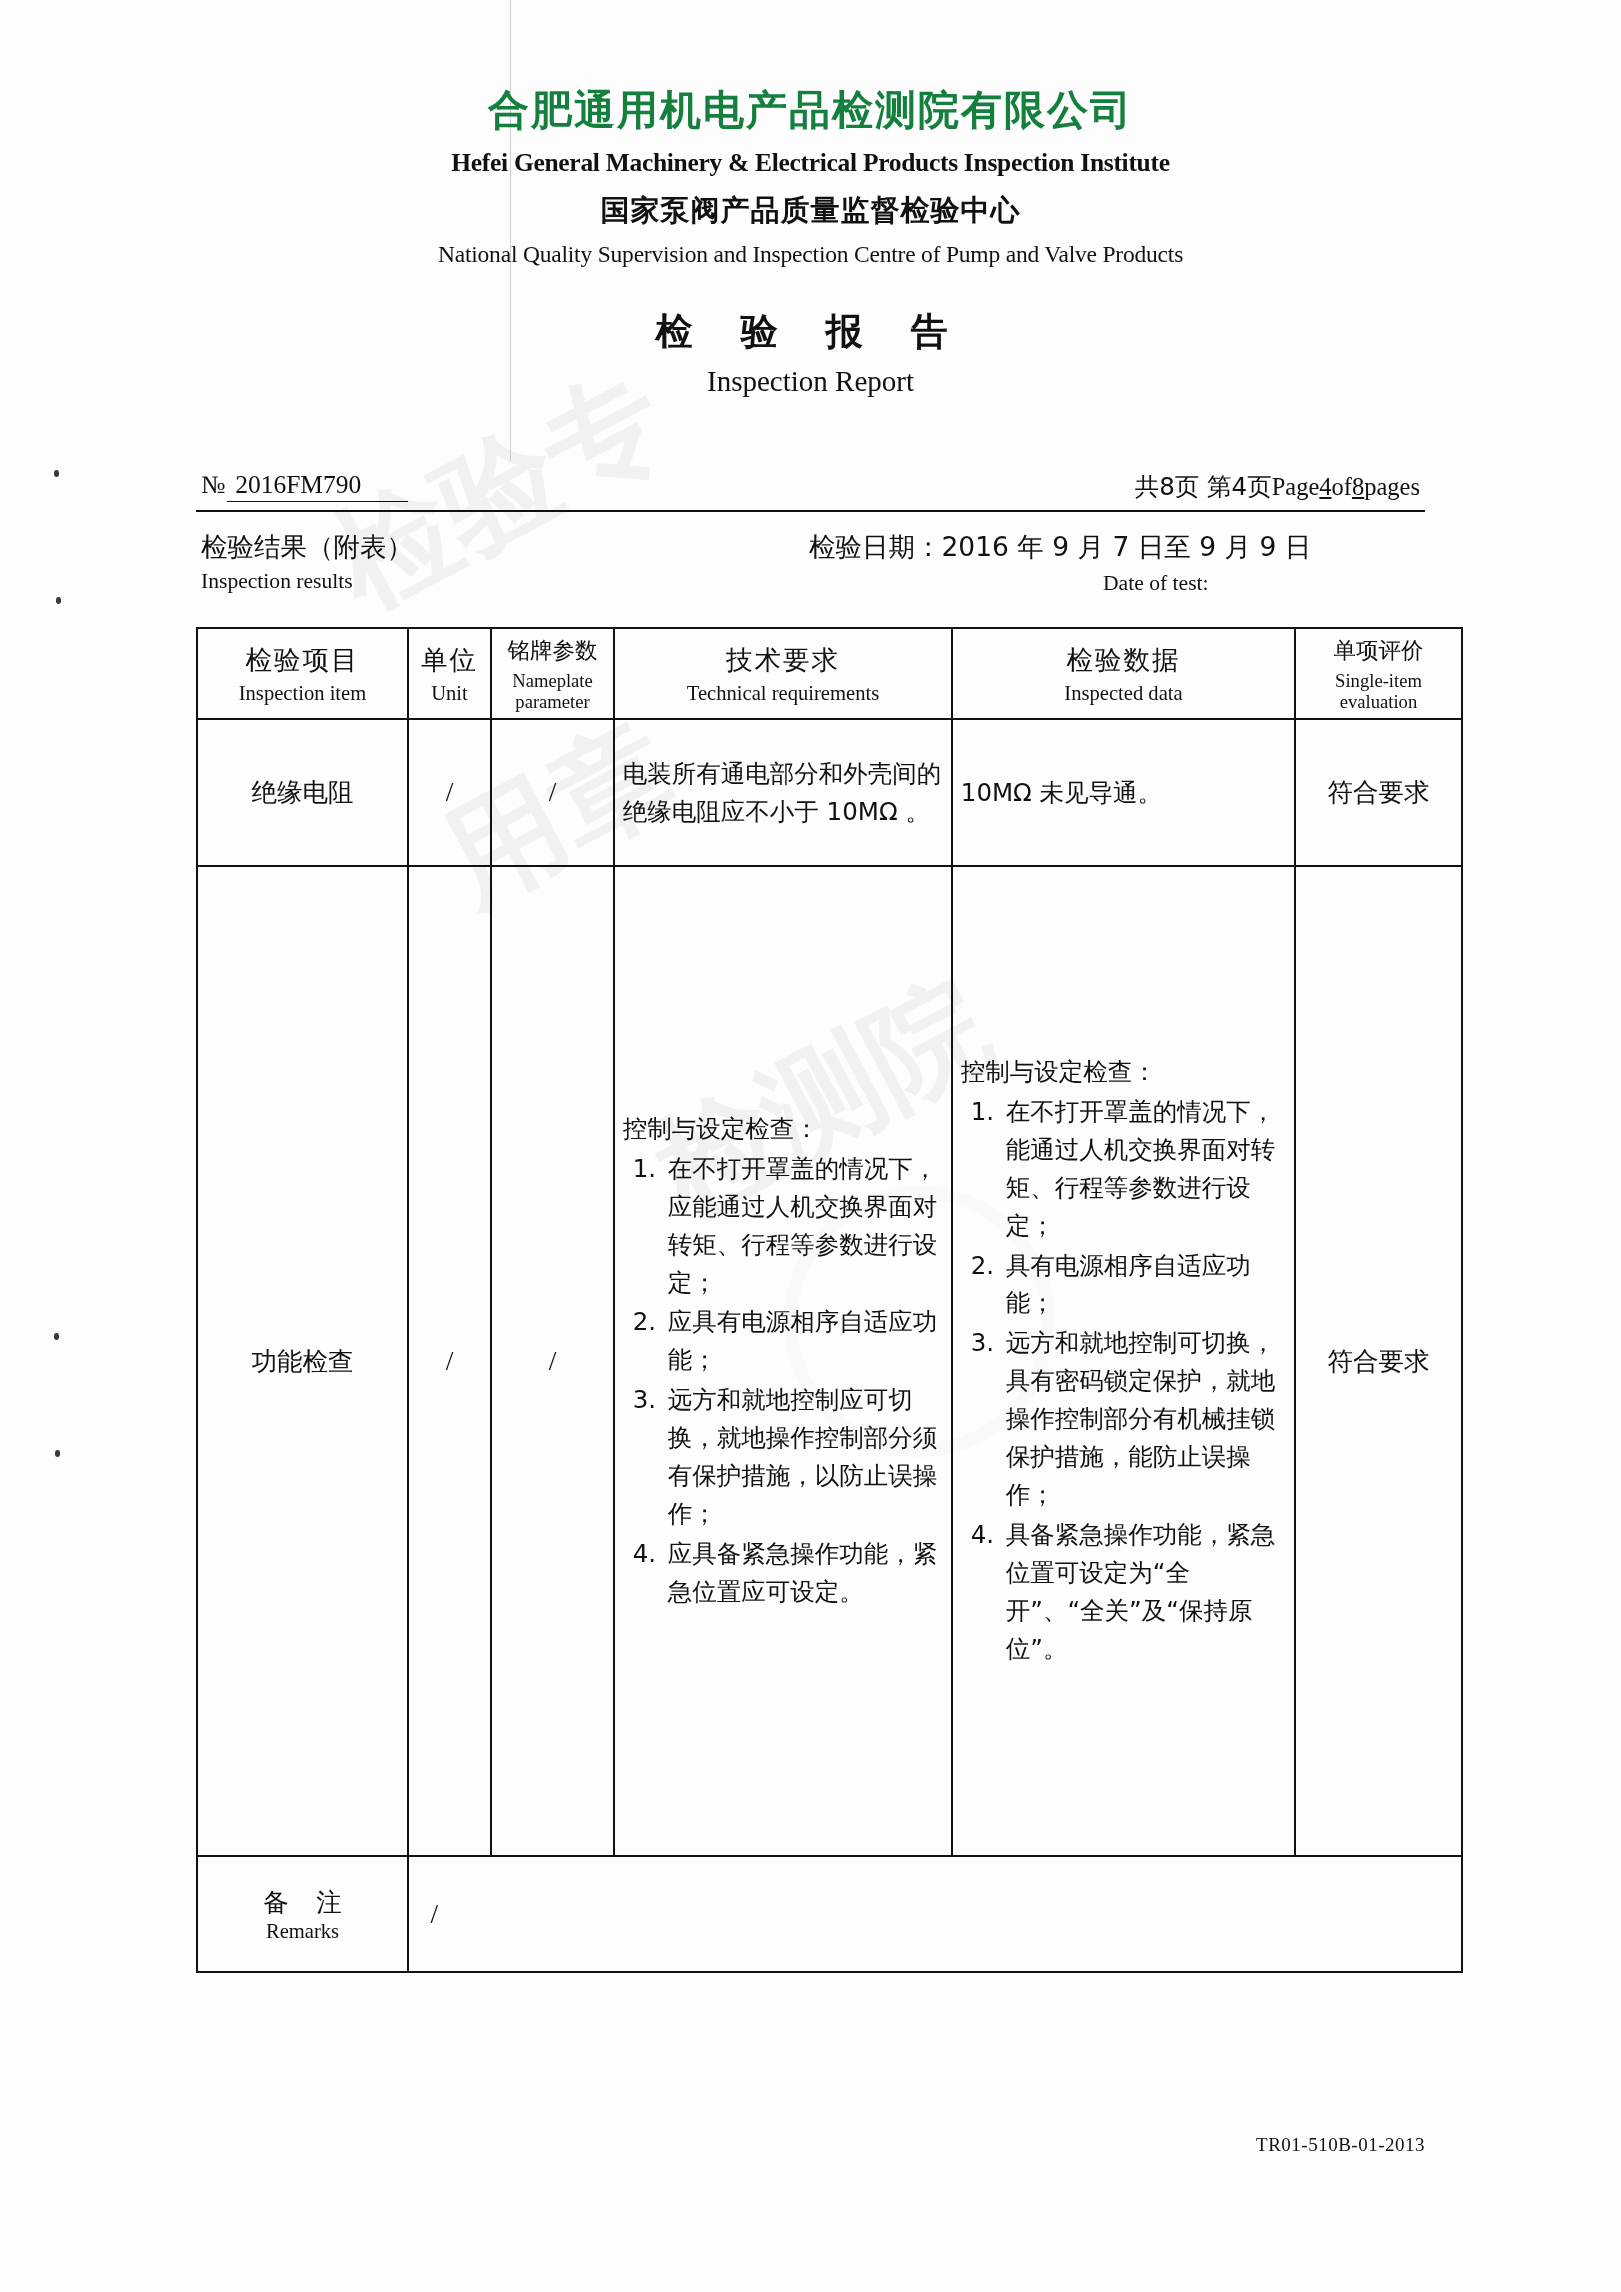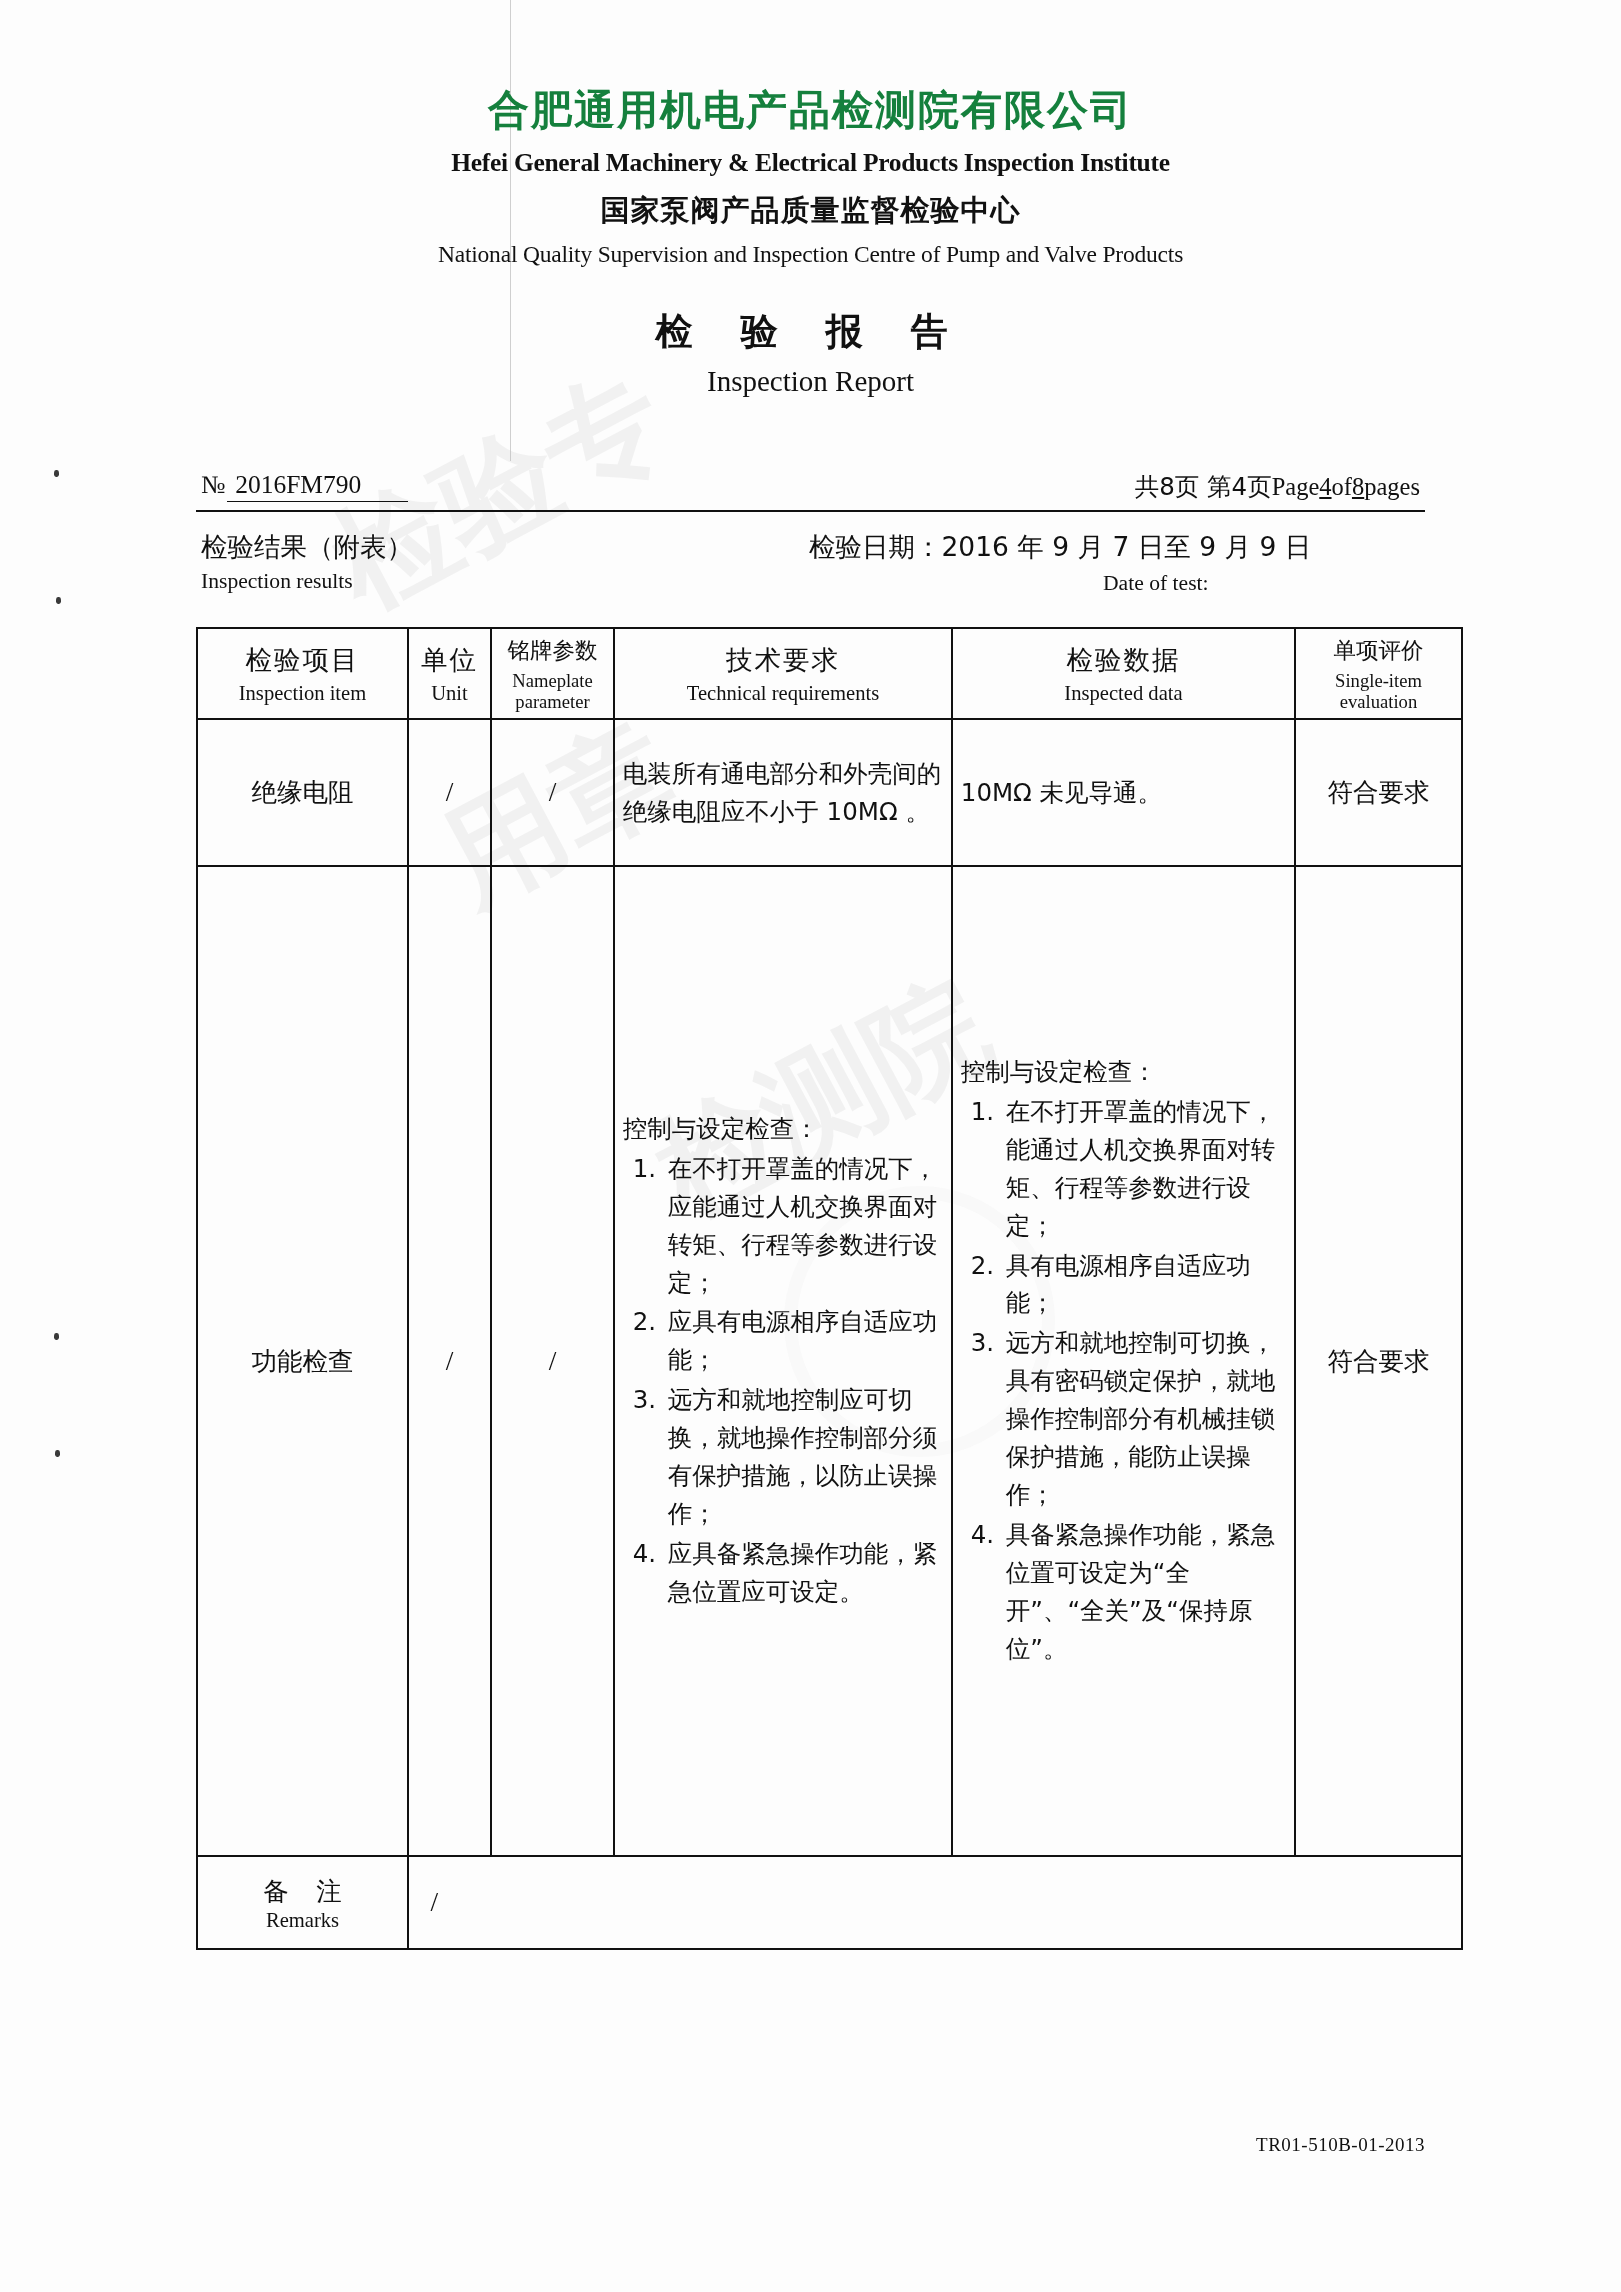--- a/index.html
+++ b/index.html
@@ -414,21 +414,21 @@
           <ol class="nlist">
             <li>在不打开罩盖的情况下，能通过人机交换界面对转矩、行程等参数进行设定；</li>
             <li>具有电源相序自适应功能；</li>
             <li>远方和就地控制可切换，具有密码锁定保护，就地操作控制部分有机械挂锁保护措施，能防止误操作；</li>
             <li>具备紧急操作功能，紧急位置可设定为“全开”、“全关”及“保持原位”。</li>
           </ol>
         </td>
         <td class="cell-center">符合要求</td>
       </tr>
 
-      <tr style="height:93px;">
+      <tr style="height:116px;">
         <td>
           <div class="remarks-cn">备 注</div>
           <div class="remarks-en">Remarks</div>
         </td>
         <td colspan="5" class="cell-slash" style="text-align:left; padding-left:21.6px;">/</td>
       </tr>
     </tbody>
   </table>
 
   <div class="footer-code">TR01-510B-01-2013</div>

